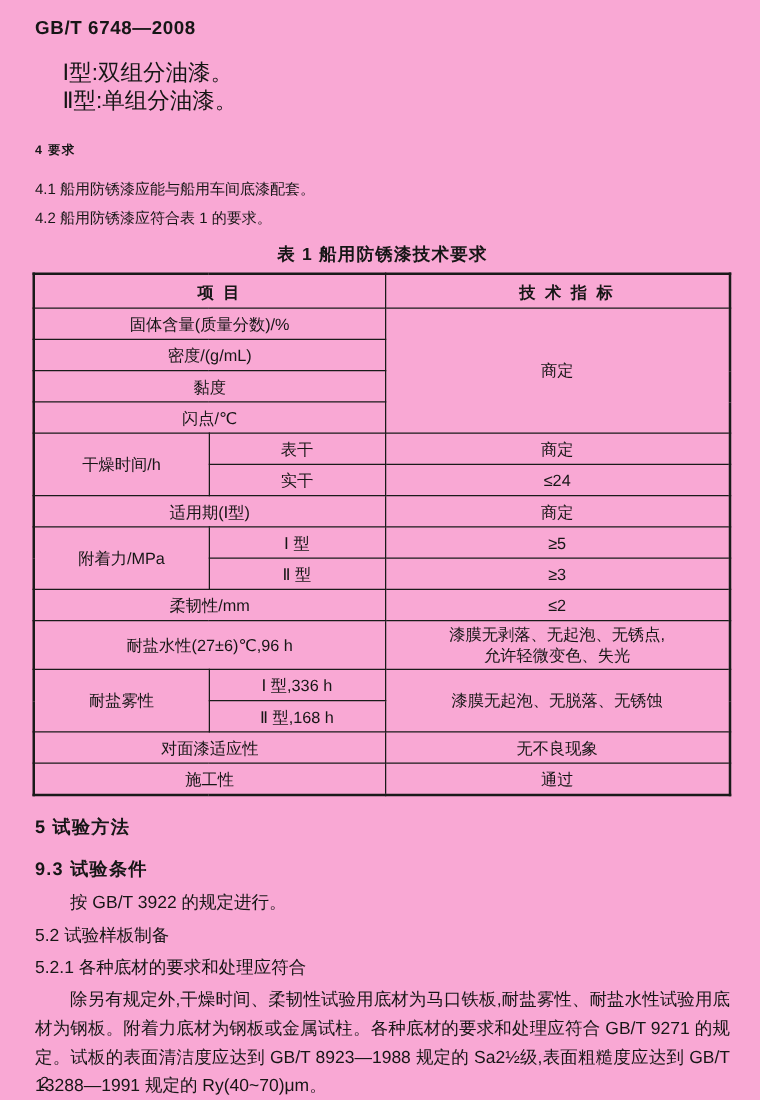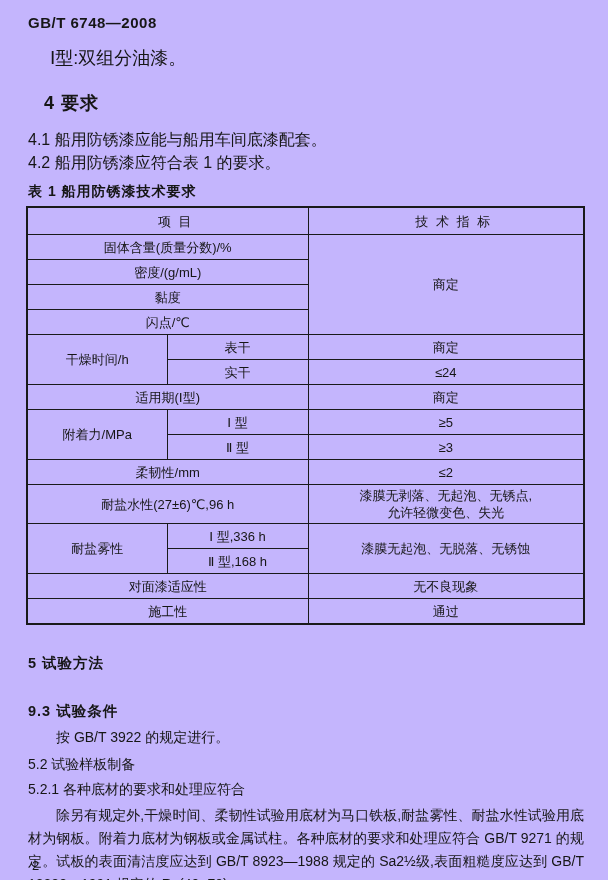--- a/index.html
+++ b/index.html
@@ -1,62 +1,63 @@
 <!DOCTYPE html>
 <html><head>
 <meta charset="utf-8">
 <style>
   html,body{margin:0;padding:0;background:#e8e8e8;}
   .page{
     position:relative;
     width:608px;height:880px;
-    background:#c4b5fd;
+    background:#f9a8d4;
     color:#161616;
     font-family:"Liberation Sans","DejaVu Sans",sans-serif;
     box-sizing:border-box;
     padding:14px 24px 0 28px;
     overflow:hidden;
   }
   .doc-header{font-weight:bold;font-size:15px;letter-spacing:0.5px;}
   .intro{margin-top:16px;margin-left:22px;font-size:18px;line-height:22px;}
-  .sec-heading{font-weight:bold;font-size:18px;margin-top:22px;letter-spacing:1px;margin-left:16px;}
-  .clauses{margin-top:13px;font-size:16px;line-height:23px;}
+  .sec-heading{font-weight:bold;font-size:10px;margin-top:22px;letter-spacing:1px;}
+  .clauses{margin-top:13px;font-size:12px;line-height:23px;}
   .tbl-caption{
-    font-weight:bold;font-size:14px;
+    text-align:center;font-weight:bold;font-size:14px;
     margin-top:9px;margin-bottom:5px;letter-spacing:1px;
   }
   table.spec{
     width:557px;margin:0 auto 0 -2px;
     border-collapse:collapse;
     border:2.5px solid #1a1a1a;
     font-size:13px;
     table-layout:fixed;
   }
   table.spec td{
     border:1.5px solid #1a1a1a;
     text-align:center;vertical-align:middle;
     padding:1px 4px;height:22px;line-height:17px;
   }
-  table.spec td.hdr{height:24px;font-weight:normal;letter-spacing:2px;padding-left:20px;}
+  table.spec td.hdr{height:24px;font-weight:bold;letter-spacing:2px;padding-left:20px;}
   table.spec td.tall{height:36px;}
   .s5{font-size:14px;}
-  .h5{font-weight:bold;font-size:14.5px;margin-top:29px;letter-spacing:1px;}
+  .h5{font-weight:bold;font-size:14.5px;margin-top:15px;letter-spacing:1px;}
   .h5sub{font-weight:normal;font-size:14px;margin-top:7px;}
   .para{margin-top:5px;text-indent:2em;line-height:23px;text-align:justify;}
   .pageno{position:absolute;left:32px;bottom:7px;font-size:13px;}
 </style>
 </head>
 <body>
 
 <div class="page">
 
   <div class="doc-header">GB/T 6748—2008</div>
 
   <div class="intro">
     <div>Ⅰ型:双组分油漆。</div>
+    <div>Ⅱ型:单组分油漆。</div>
   </div>
 
   <div class="sec-heading">4  要求</div>
 
   <div class="clauses">
     <div>4.1  船用防锈漆应能与船用车间底漆配套。</div>
     <div>4.2  船用防锈漆应符合表 1 的要求。</div>
   </div>
 
   <div class="tbl-caption">表 1  船用防锈漆技术要求</div>

